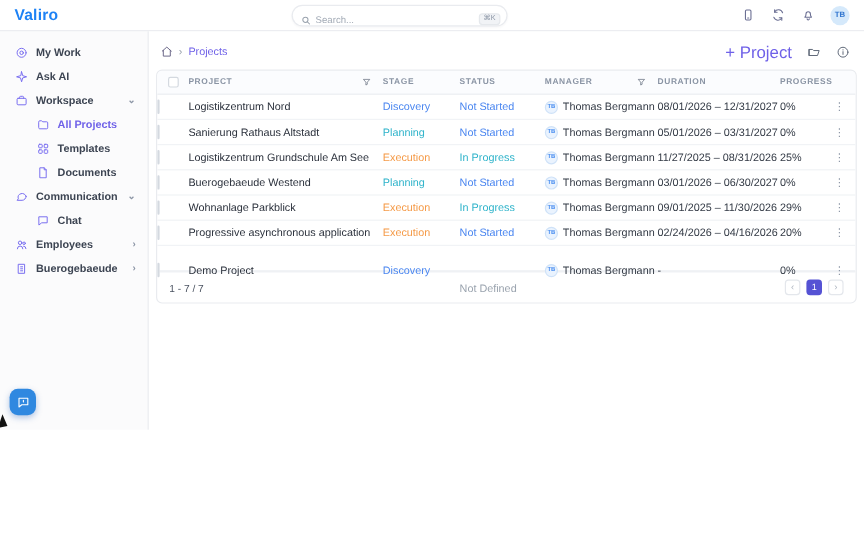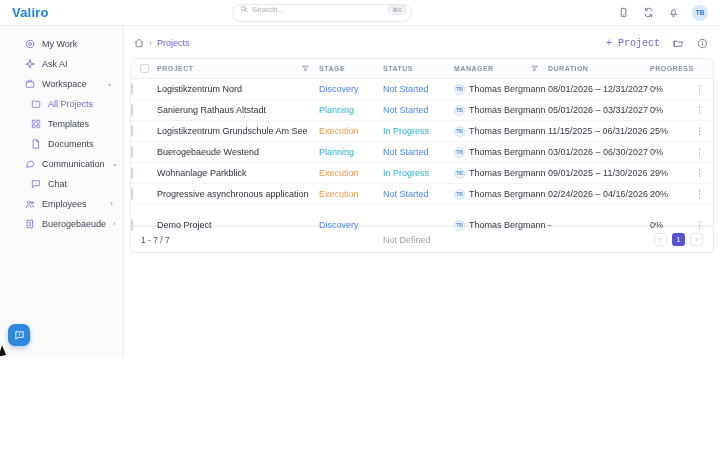--- a/index.html
+++ b/index.html
@@ -4,41 +4,41 @@
 <style>
   * { margin:0; padding:0; box-sizing:border-box; }
   html,body { width:720px; height:459px; overflow:hidden; background:#fff;
     font-family:"Liberation Sans", sans-serif; color:#333a45; }
   .app { width:720px; height:358px; display:flex; flex-direction:column; position:relative; }
 
   
   .topbar { height:26px; flex:0 0 26px; display:flex; align-items:center;
     padding:0 12px; border-bottom:1px solid #ecedf1; position:relative; background:#fff; z-index:5; }
   .logo { font-size:13px; font-weight:700; color:#1d82f5; letter-spacing:.2px; }
-  .searchbox { position:absolute; left:232px; top:4px; width:180px; height:18px;
-    background:#fff; border:1px solid #e9ebef; border-radius:9px; display:flex; align-items:flex-start;
+  .searchbox { position:absolute; left:243px; top:4px; width:180px; height:18px;
+    background:#fff; border:1px solid #e9ebef; border-radius:9px; display:flex; align-items:flex-end;
     padding:0 5px 0 7px; box-shadow:0 1px 2px rgba(20,30,60,.04); }
   .searchbox svg { width:8px; height:8px; stroke:#9aa3ae; flex:0 0 auto; }
   .searchbox input { border:0; outline:0; background:transparent; flex:1; font-size:8px;
     color:#4a5260; padding:0 4px; font-family:"Liberation Sans", sans-serif; }
   .searchbox input::placeholder { color:#a3abb6; }
   .kbd { font-size:6px; color:#8a94a4; background:#f1f3f6; border:1px solid #e5e8ec;
     border-radius:3px; padding:1px 3px; line-height:1; }
   .topbar-right { margin-left:auto; display:flex; align-items:center; gap:13px; }
   .tb-icon { width:12px; height:12px; display:flex; align-items:center; justify-content:center; cursor:pointer; }
   .tb-icon svg { width:11px; height:11px; stroke:#6b6f93; fill:none; stroke-width:2; stroke-linecap:round; stroke-linejoin:round; }
   .avatar { width:16px; height:16px; border-radius:50%; background:#d5e9fb; color:#2f74cf;
     font-size:6.5px; font-weight:700; display:flex; align-items:center; justify-content:center; cursor:pointer; }
 
   
   .body { flex:1; display:flex; min-height:0; }
   .sidebar { width:124px; flex:0 0 124px; background:#fbfbfc; border-right:1px solid #ebedf0;
     padding-top:8px; position:relative; }
-  .sitem { height:20px; display:flex; align-items:center; gap:7px; padding:0 10px 0 24px;
-    font-size:9px; color:#3c4452; cursor:pointer; white-space:nowrap; }
+  .sitem { height:20px; display:flex; align-items:center; gap:7px; padding:0 10px 0 12px;
+    font-size:9px; color:#3c4452; cursor:pointer; white-space:nowrap;font-weight:bold; }
   .sitem.sub { padding-left:30px; }
   .sitem .ic { width:11px; height:11px; flex:0 0 11px; display:flex; align-items:center; justify-content:center; }
   .sitem .ic svg { width:10px; height:10px; stroke:#7a6ff0; fill:none; stroke-width:2; stroke-linecap:round; stroke-linejoin:round; }
   .sitem.active { color:#6f61e8; }
   .sitem .chev { margin-left:auto; color:#8a94a4; font-size:8px; line-height:1; }
 
   .chat-widget { position:absolute; left:8px; bottom:12px; width:22px; height:22px;
     background:#2f88e0; border-radius:7px; display:flex; align-items:center; justify-content:center;
     cursor:pointer; box-shadow:0 2px 5px rgba(30,90,180,.35); }
   .chat-widget svg { width:11px; height:11px; stroke:#fff; fill:none; stroke-width:2; stroke-linejoin:round; }
@@ -48,21 +48,21 @@
     transform:rotate(18deg); }
 
   
   .main { flex:1; min-width:0; display:flex; flex-direction:column; background:#fff; }
   .page-header { height:32px; display:flex; align-items:center; padding:6px 12px 4px 10px; }
   .breadcrumb { display:flex; align-items:center; gap:5px; font-size:9px; }
   .breadcrumb svg { width:10px; height:10px; stroke:#6d6a8a; fill:none; stroke-width:2; stroke-linecap:round; stroke-linejoin:round; }
   .bc-sep { color:#9aa3ae; font-size:9px; }
   .bc-current { color:#6f61e8; }
   .header-actions { margin-left:auto; display:flex; align-items:center; gap:12px; }
-  .btn-new { font-size:10px; color:#6f61e8; background:none; border:0; cursor:pointer; font-family:Liberation Mono, monospace; }
+  .btn-new { font-size:14px; color:#6f61e8; background:none; border:0; cursor:pointer; font-family:Liberation Sans, sans-serif; }
   .ha-icon { width:12px; height:12px; display:flex; align-items:center; justify-content:center; cursor:pointer; }
   .ha-icon svg { width:11px; height:11px; stroke:#5f6878; fill:none; stroke-width:1.8; stroke-linecap:round; stroke-linejoin:round; }
 
   
   .card { margin:0 6px; border:1px solid #e9ebef; border-radius:5px; background:#fff; overflow:hidden; }
   .grid-row { display:grid; grid-template-columns:26px 162px 64px 71px 94px 102px 42px 1fr; align-items:center; }
   .thead { height:20px; background:#fbfcfe; border-bottom:1px solid #eceef2;
     font-size:7px; font-weight:700; letter-spacing:.5px; color:#8a94a4; }
   .th { display:flex; align-items:center; }
   .th .funnel { margin-left:auto; margin-right:10px; }
@@ -333,21 +333,21 @@
 
         <div class="grid-row trow">
           <div><span class="checkbox"></span></div>
           <div class="cell-project">Logistikzentrum Grundschule Am See</div>
           <div style="color: rgb(245, 154, 71);">Execution</div>
           <div style="color: rgb(46, 179, 202);">In Progress</div>
           <div class="mgr">
             <span class="mgr-avatar">TB</span>
             <span>Thomas Bergmann</span>
           </div>
-          <div class="dur">11/15/2025 – 06/31/2026</div>
+          <div class="dur">11/27/2025 – 08/31/2026</div>
           <div>25%</div>
           <div style="display:flex;">
               <span class="kebab">⋮</span>
             </div>
         </div>
 
         <div class="grid-row trow">
           <div><span class="checkbox"></span></div>
           <div class="cell-project">Buerogebaeude Westend</div>
           <div style="color: rgb(46, 179, 202);">Planning</div>

